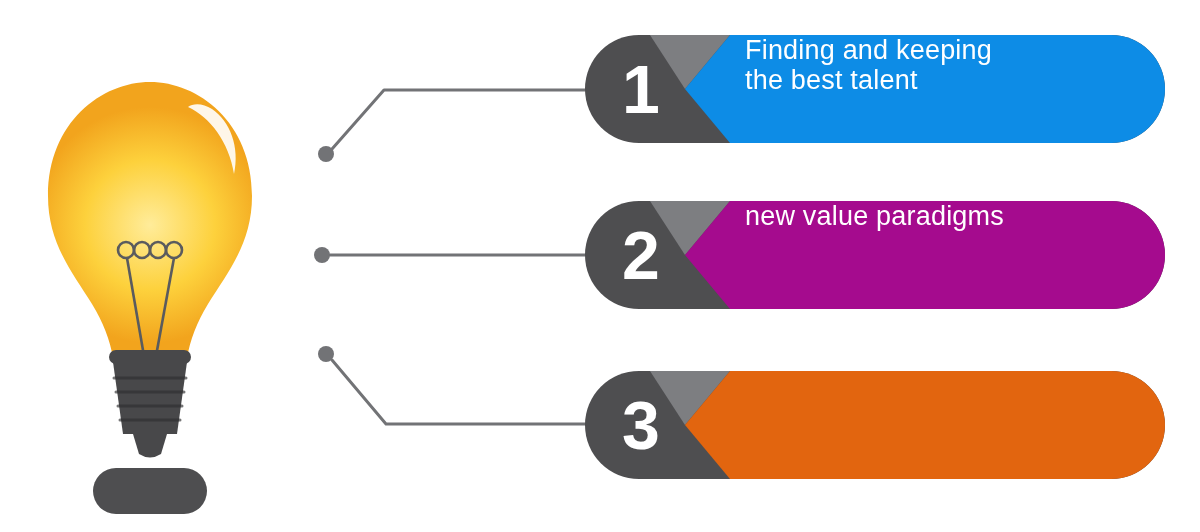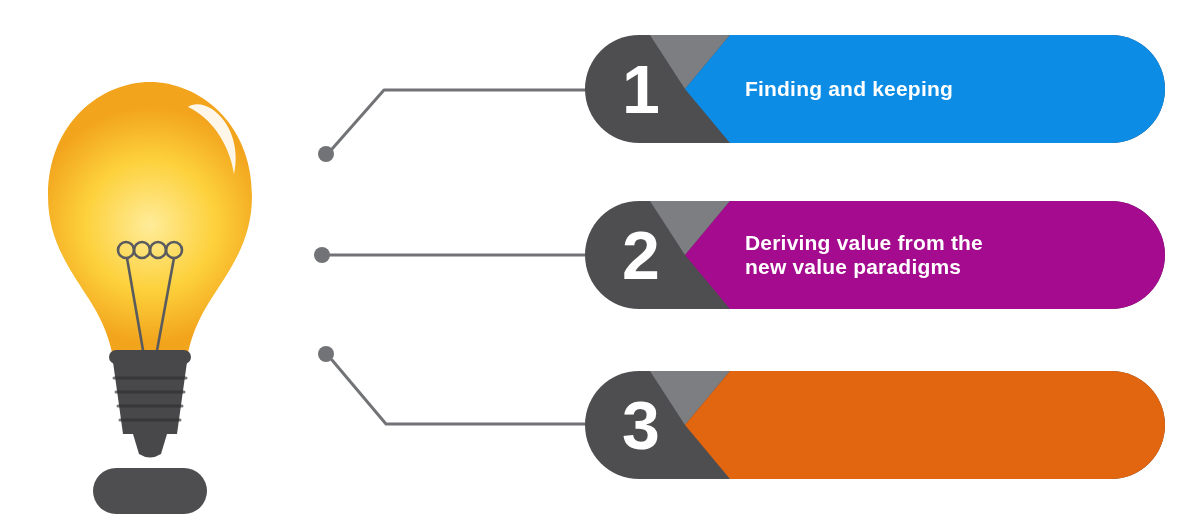--- a/index.html
+++ b/index.html
@@ -20,22 +20,22 @@
   .fold {
     position:absolute; left:65px; top:0; width:80px; height:54px;
     clip-path:polygon(0 0, 100% 0, 43.75% 100%);
   }
   .arrow {
     position:absolute; left:100px; top:0; right:0; height:100%;
     clip-path:polygon(0 50%, 45px 0, 100% 0, 100% 100%, 45px 100%);
   }
   .label {
     position:absolute; left:160px; right:14px; top:0; height:100%;
-    display:flex; flex-direction:column; justify-content:center;
-    color:#ffffff; font-weight:bold; font-size:21px; line-height:1.12;
+    display:flex; flex-direction:column; 
+    color:#ffffff; font-weight:normal; font-size:27px; line-height:1.12;
     letter-spacing:0.2px;
   }
   .banner-1 { top:35px; }
   .banner-2 { top:201px; }
   .banner-3 { top:371px; }
 </style>
 </head>
 <body>
 
 <div class="canvas">
@@ -90,31 +90,31 @@
     <rect x="93" y="468" width="114" height="46" rx="23" fill="#4e4e50"></rect>
   </svg>
 
   <div class="banner banner-1">
     <div class="pill" style="background-color: rgb(78, 78, 80);">
       <div class="fold" style="background-color: rgb(125, 126, 129);"></div>
       <div class="arrow" style="background-color: rgb(13, 140, 230);"></div>
       <div class="num">1</div>
       <div class="label">
         <div>Finding and keeping</div>
+        <div>the best talent</div>
       </div>
     </div>
   </div>
 
   <div class="banner banner-2">
     <div class="pill" style="background-color: rgb(78, 78, 80);">
       <div class="fold" style="background-color: rgb(125, 126, 129);"></div>
       <div class="arrow" style="background-color: rgb(165, 11, 142);"></div>
       <div class="num">2</div>
       <div class="label">
-        <div>Deriving value from the</div>
         <div>new value paradigms</div>
       </div>
     </div>
   </div>
 
   <div class="banner banner-3">
     <div class="pill" style="background-color: rgb(78, 78, 80);">
       <div class="fold" style="background-color: rgb(125, 126, 129);"></div>
       <div class="arrow" style="background-color: rgb(226, 101, 15);"></div>
       <div class="num">3</div>

